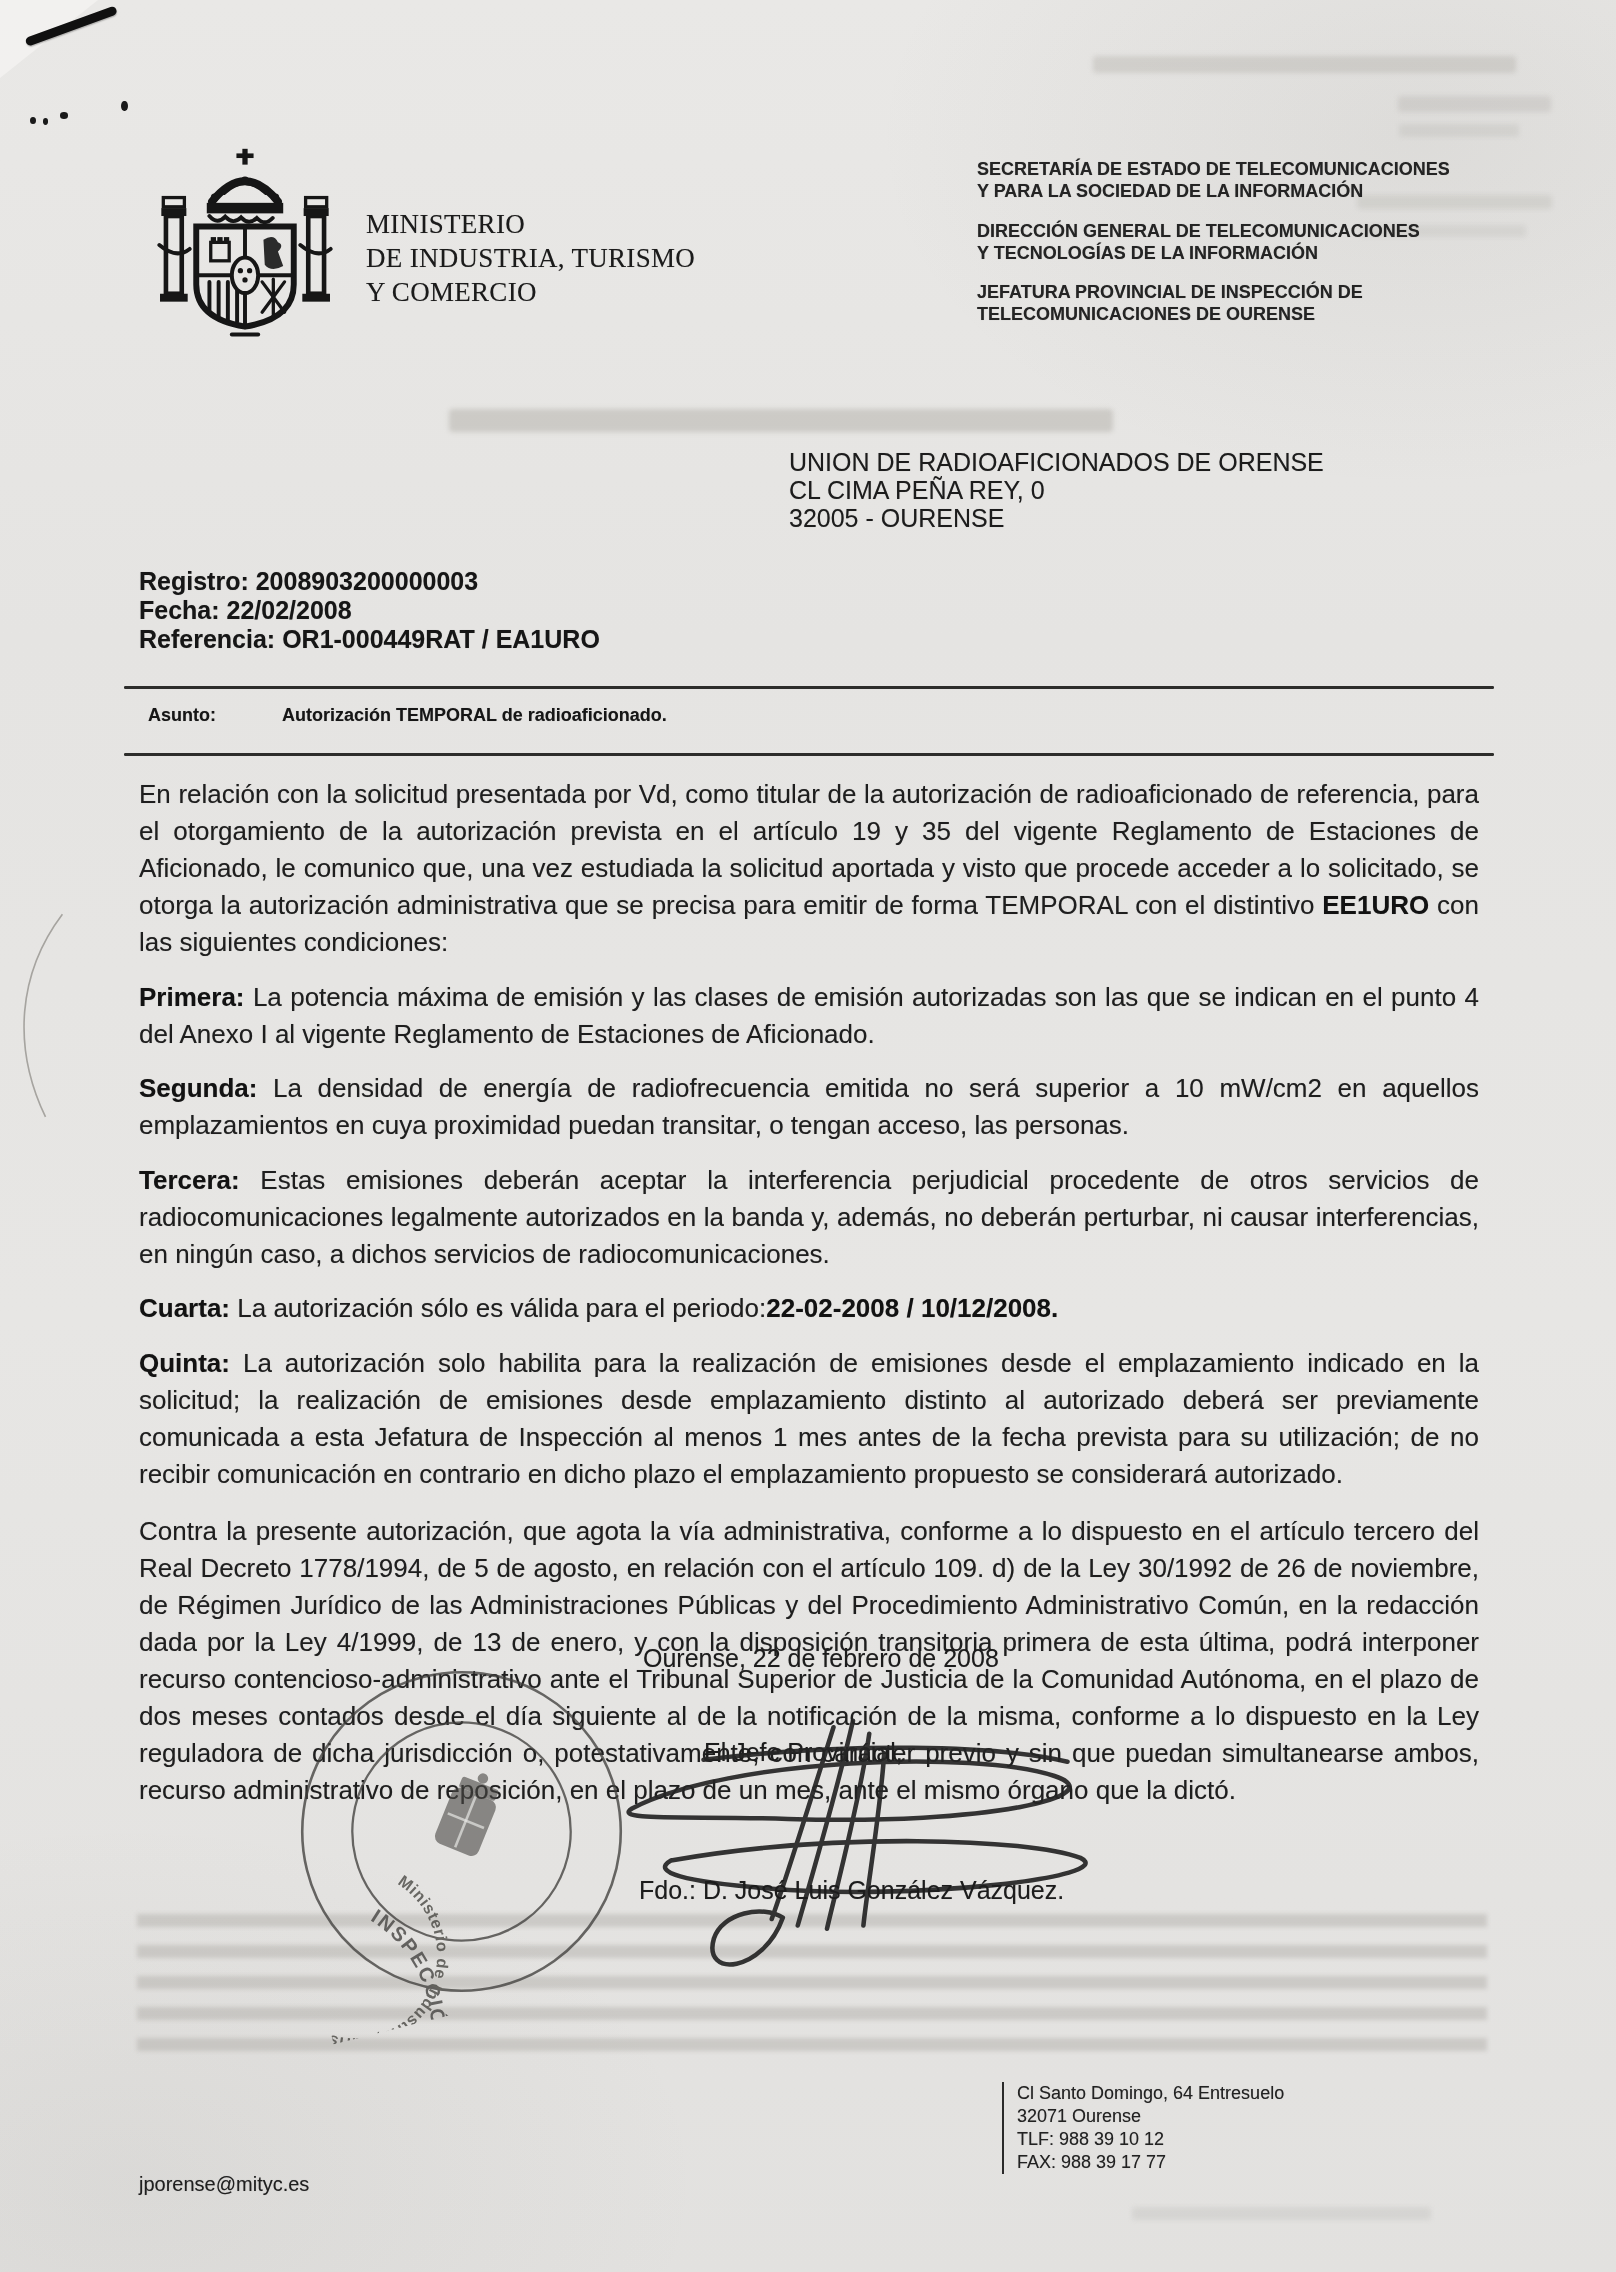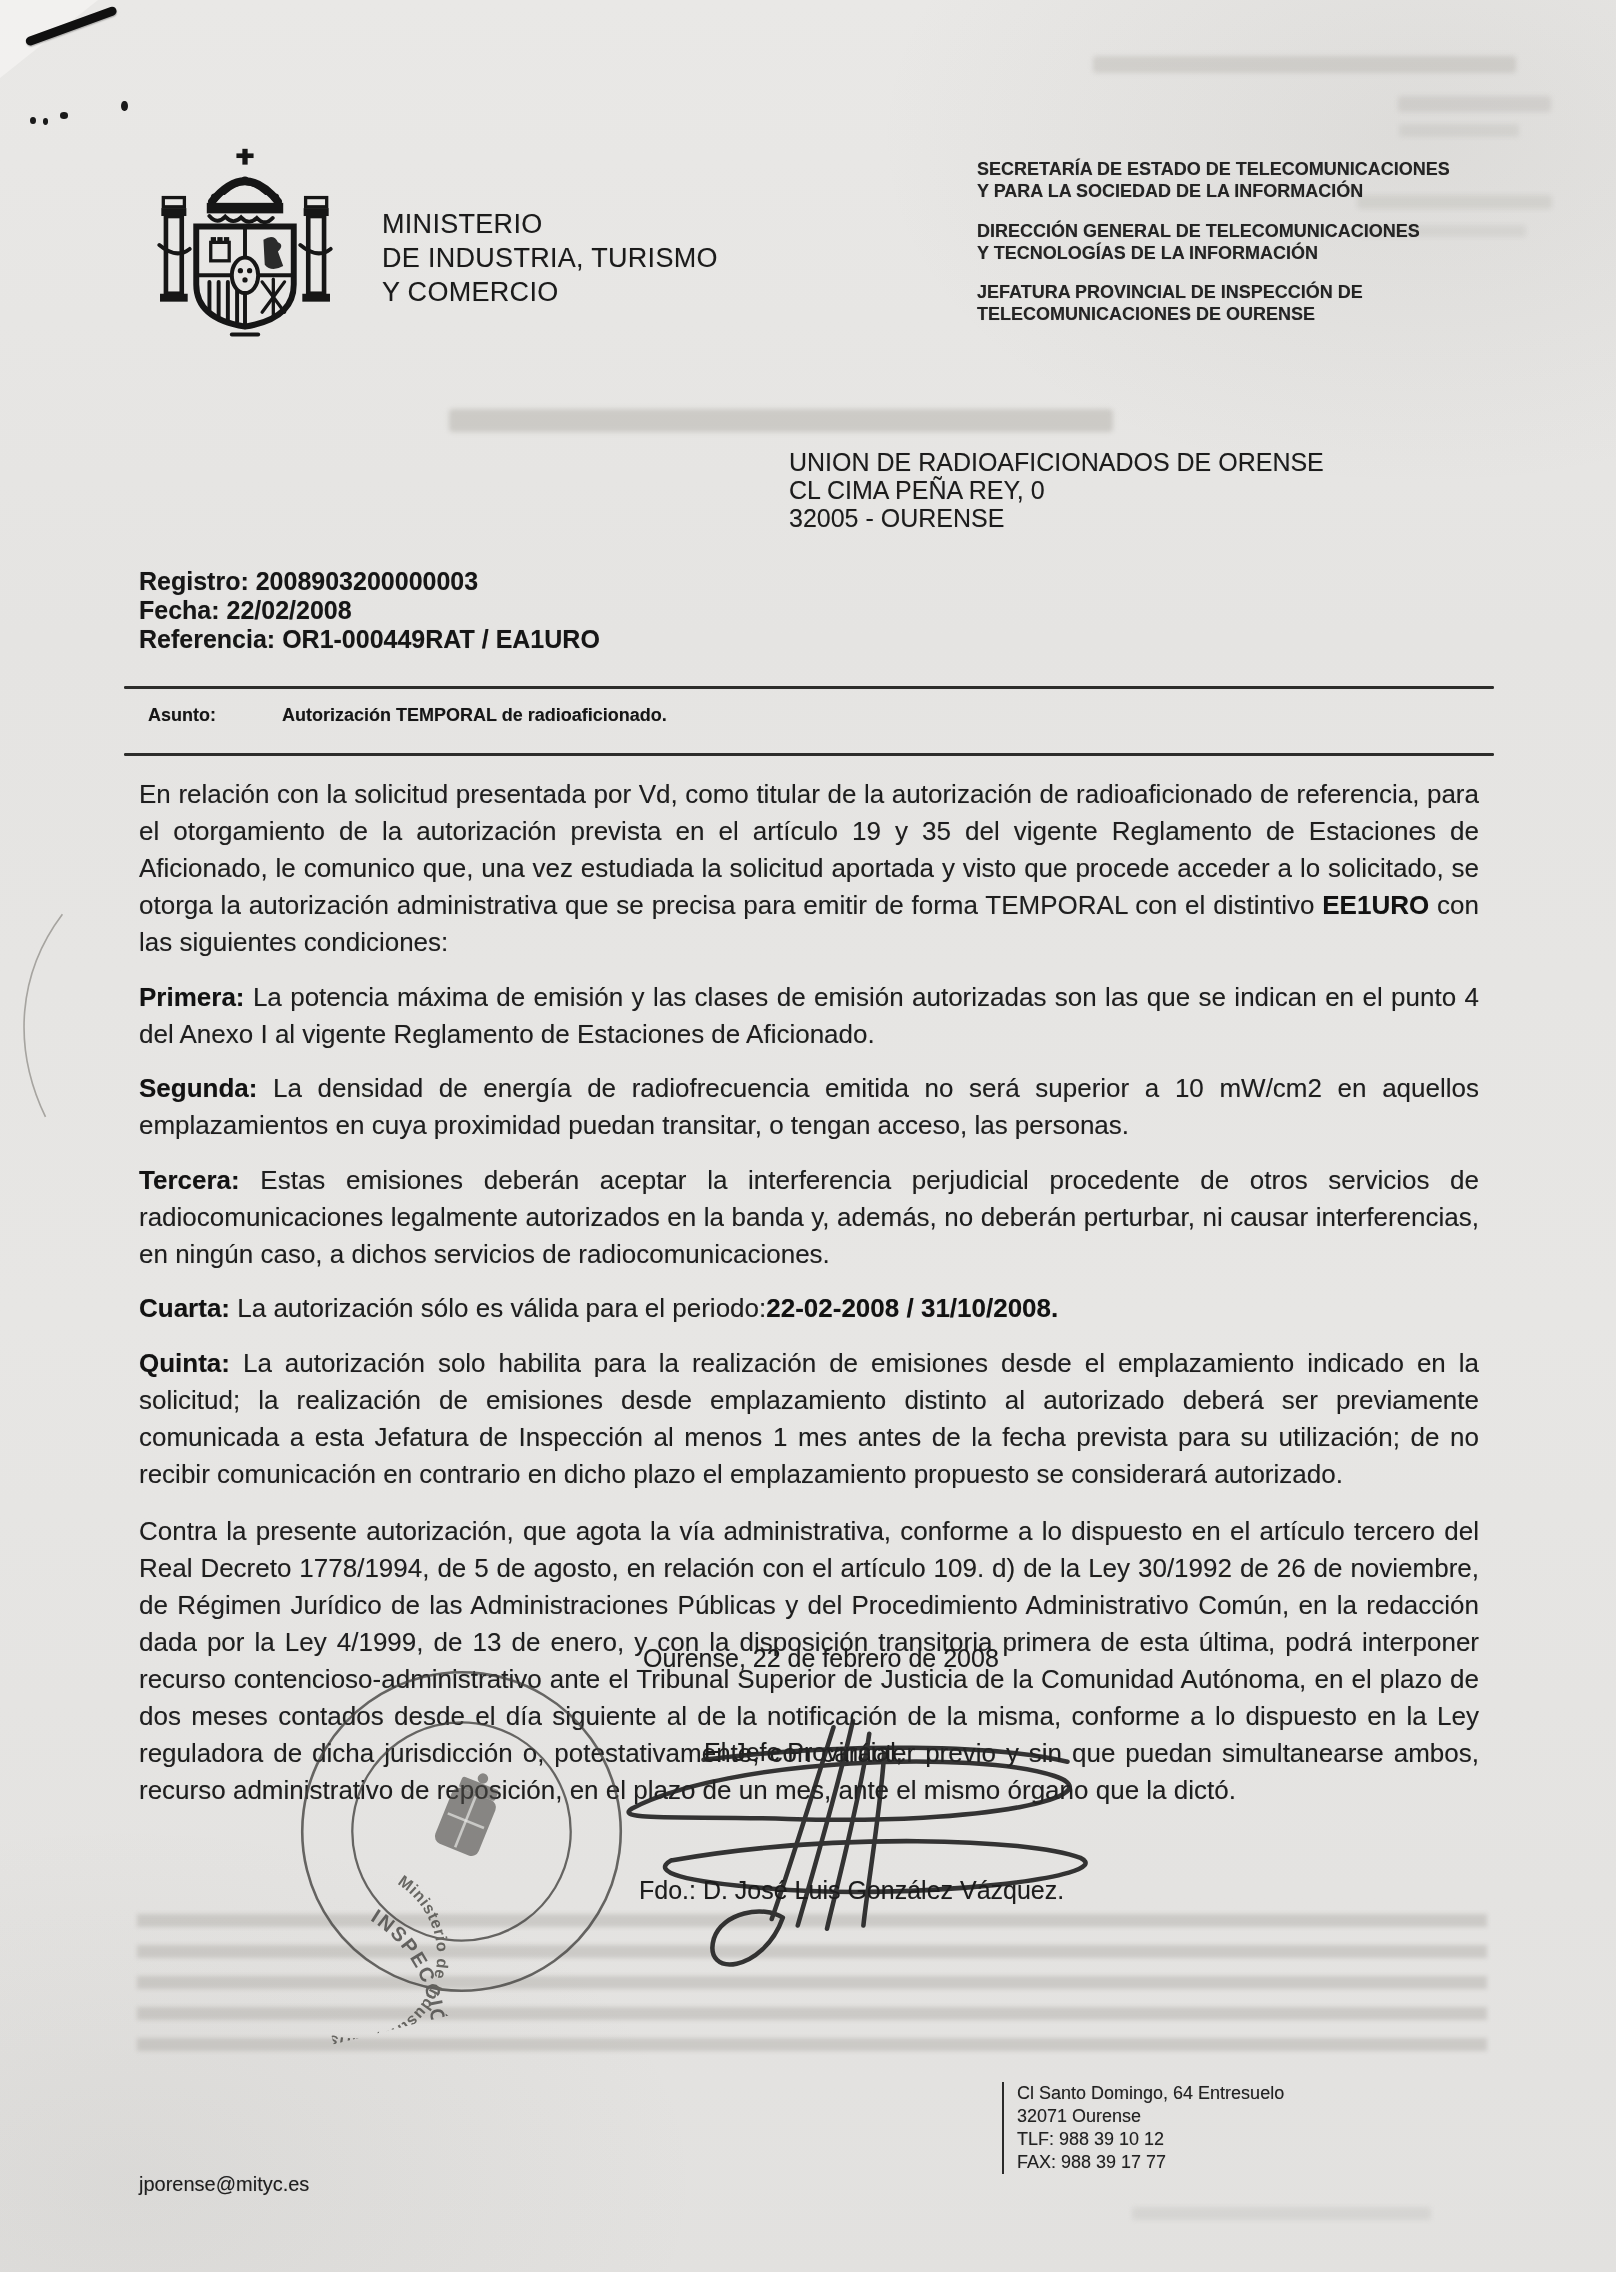--- a/index.html
+++ b/index.html
@@ -14,21 +14,21 @@
       radial-gradient(1041px 651px at 8% 96%, rgba(120,118,112,0.08), rgba(0,0,0,0) 55%),
       linear-gradient(180deg,#e9e8e6 0%,#e5e4e2 28%,#e7e6e4 58%,#e2e1df 100%);
   }
   .txt{text-shadow:0 0 0.7px rgba(25,25,25,0.35);}
   
   .pen-stroke{position:absolute;left:26px;top:38px;width:96px;height:8.5px;background:#101010;border-radius:5.2px;transform:rotate(-20deg);transform-origin:left center;box-shadow:0 1.3px 1.3px rgba(0,0,0,.25);}
   .ink-dot{position:absolute;background:#1a1a1a;border-radius:50%;}
   .corner-light{position:absolute;left:0;top:0;width:0;height:0;border-top:78px solid rgba(248,247,245,.6);border-right:98px solid transparent;}
   
   .arms{position:absolute;left:133px;top:146px;width:224px;height:198px;}
-  .ministry{position:absolute;left:382px;top:207px;font-size:27px;line-height:34px;letter-spacing:0.3px;white-space:pre-line;color:#1b1b1b;}
+  .ministry{position:absolute;left:366px;top:207px;font-size:27px;line-height:34px;letter-spacing:0.3px;white-space:pre-line;color:#1b1b1b;font-family:Liberation Serif, serif;}
   .divisions{position:absolute;left:977px;top:158px;width:534px;}
   .org-block{font-size:18px;line-height:22px;font-weight:bold;white-space:pre-line;margin-bottom:17.6px;color:#242424;}
   
   .ghost{position:absolute;filter:blur(2.6px);border-radius:3.9px;}
   .ghost-par{position:absolute;left:137px;top:1914px;width:1350px;height:150px;filter:blur(2px);
     background:repeating-linear-gradient(180deg, rgba(150,147,140,.30) 0px, rgba(150,147,140,.30) 13px, rgba(0,0,0,0) 13px, rgba(0,0,0,0) 31px);}
   
   .recipient{position:absolute;left:789px;top:448px;font-size:25px;line-height:28px;color:#1c1c1c;}
   .registry{position:absolute;left:139px;top:567px;font-size:25px;line-height:29px;font-weight:bold;color:#161616;}
   .rule{position:absolute;left:124px;width:1370px;height:3.3px;background:#2d2d2b;border-radius:1.3px;}
@@ -162,21 +162,21 @@
 
   <div class="body-text txt">
     <p><span>En relación con la solicitud presentada por Vd, como titular de la autorización de radioaficionado de referencia, para el otorgamiento de la autorización prevista en el artículo 19 y 35 del vigente Reglamento de Estaciones de Aficionado, le comunico que, una vez estudiada la solicitud aportada y visto que procede acceder a lo solicitado, se otorga la autorización administrativa que se precisa para emitir de forma TEMPORAL con el distintivo </span><b>EE1URO</b><span> con las siguientes condiciones:</span></p>
 
     <p><b>Primera:</b><span> La potencia máxima de emisión y las clases de emisión autorizadas son las que se indican en el punto 4 del Anexo I al vigente Reglamento de Estaciones de Aficionado.</span></p>
 
     <p><b>Segunda:</b><span> La densidad de energía de radiofrecuencia emitida no será superior a 10 mW/cm2 en aquellos emplazamientos en cuya proximidad puedan transitar, o tengan acceso, las personas.</span></p>
 
     <p><b>Tercera:</b><span> Estas emisiones deberán aceptar la interferencia perjudicial procedente de otros servicios de radiocomunicaciones legalmente autorizados en la banda y, además, no deberán perturbar, ni causar interferencias, en ningún caso, a dichos servicios de radiocomunicaciones.</span></p>
 
-    <p><b>Cuarta:</b><span> La autorización sólo es válida para el periodo:</span><b>22-02-2008 / 31/10/2008.</b></p>
+    <p><b>Cuarta:</b><span> La autorización sólo es válida para el periodo:</span><b>22-02-2008 / 10/12/2008.</b></p>
 
     <p><b>Quinta:</b><span> La autorización solo habilita para la realización de emisiones desde el emplazamiento indicado en la solicitud; la realización de emisiones desde emplazamiento distinto al autorizado deberá ser previamente comunicada a esta Jefatura de Inspección al menos 1 mes antes de la fecha prevista para su utilización; de no recibir comunicación en contrario en dicho plazo el emplazamiento propuesto se considerará autorizado.</span></p>
 
     <p class="appeal">Contra la presente autorización, que agota la vía administrativa, conforme a lo dispuesto en el artículo tercero del Real Decreto 1778/1994, de 5 de agosto, en relación con el artículo 109. d) de la Ley 30/1992 de 26 de noviembre, de Régimen Jurídico de las Administraciones Públicas y del Procedimiento Administrativo Común, en la redacción dada por la Ley 4/1999, de 13 de enero, y con la disposición transitoria primera de esta última, podrá interponer recurso contencioso-administrativo ante el Tribunal Superior de Justicia de la Comunidad Autónoma, en el plazo de dos meses contados desde el día siguiente al de la notificación de la misma, conforme a lo dispuesto en la Ley reguladora de dicha jurisdicción o, potestativamente, con carácter previo y sin que puedan simultanearse ambos, recurso administrativo de reposición, en el plazo de un mes, ante el mismo órgano que la dictó.</p>
   </div>
 
   <div class="place-date txt">Ourense, 22 de febrero de 2008</div>
   <div class="signer-title txt">El Jefe Provincial,</div>
 
   <svg class="stamp-svg" viewBox="0 0 540 540">

